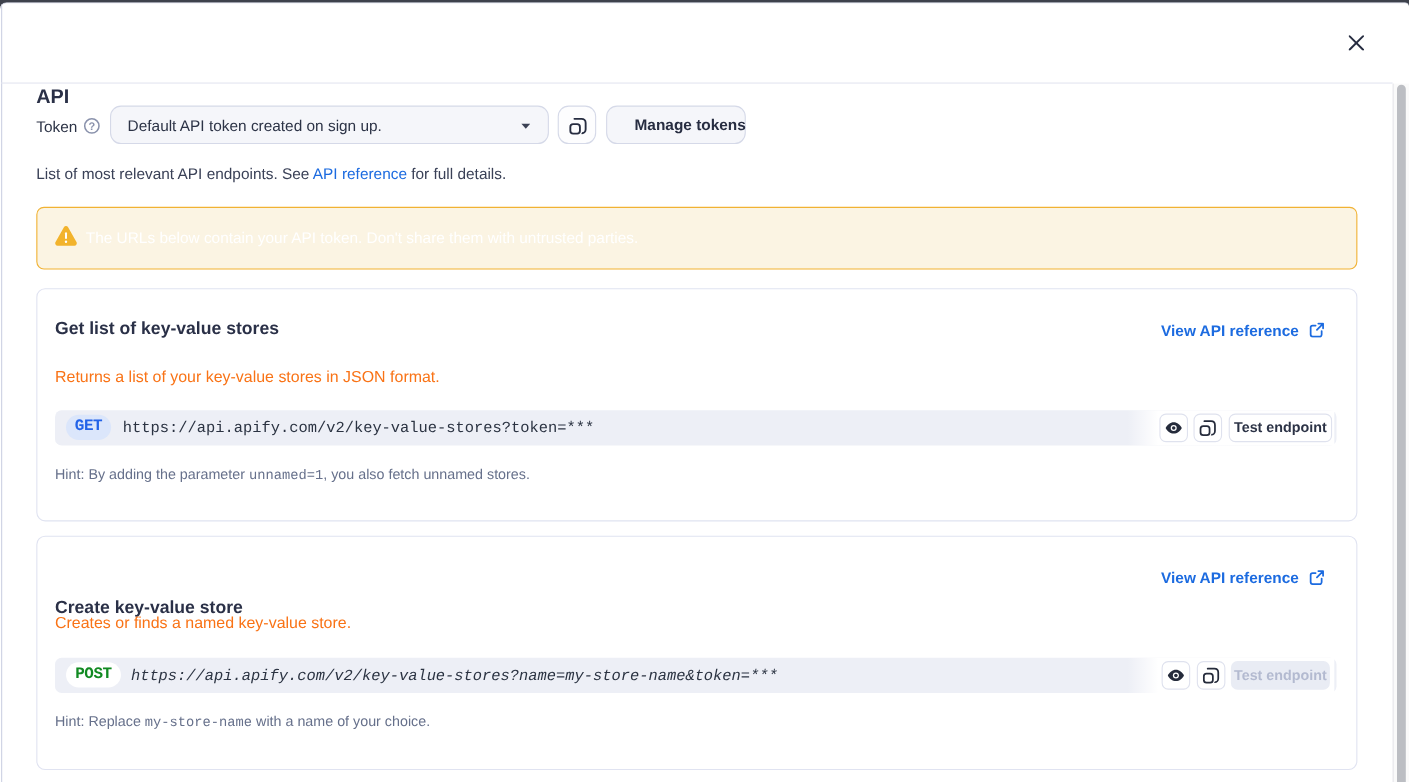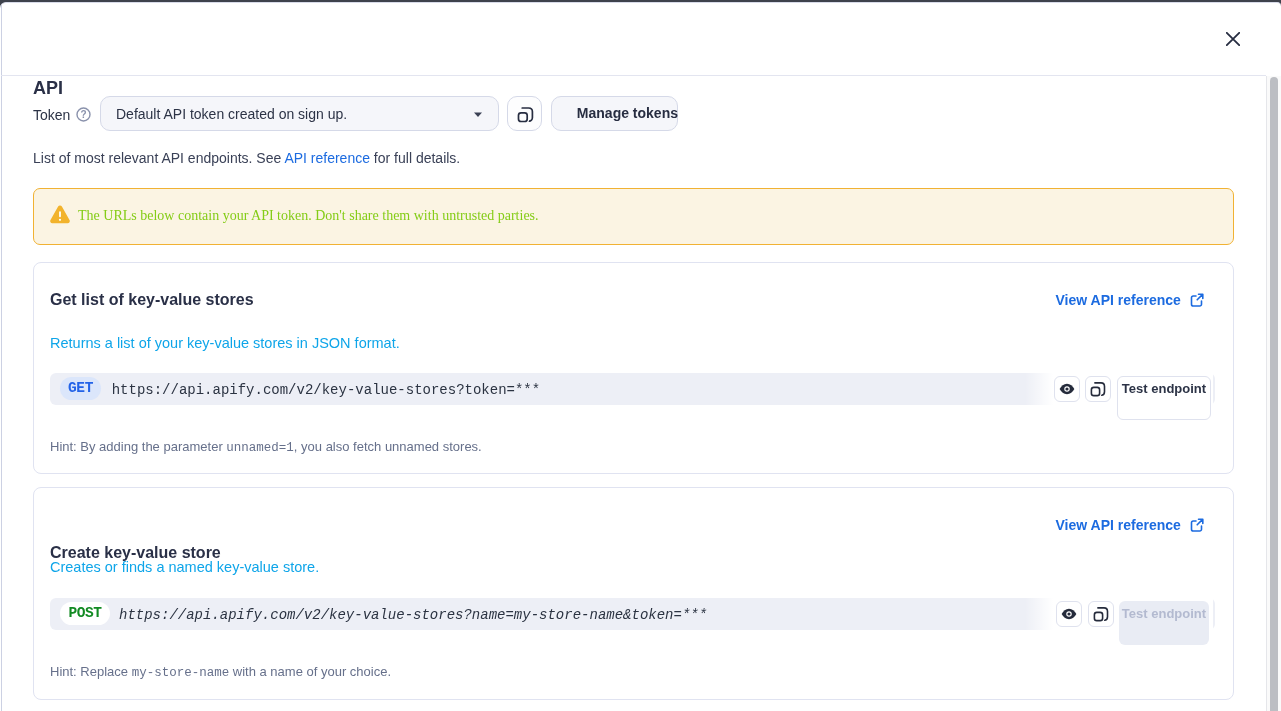--- a/index.html
+++ b/index.html
@@ -14,31 +14,31 @@
   .divider { left:1px; top:75px; width:1265px; height:1px; background:#e3e5f0; }
   .lbl { font-size:14px; color:#2c3346; }
   .select { left:100px; top:96px; width:399px; height:35px; background:#f5f6fa;
             border:1px solid #d5d9e8; border-radius:10px; }
   .btn { background:#f5f6fa; border:1px solid #d5d9e8; border-radius:10px; }
   .banner { left:33px; top:188px; width:1201px; height:57px; background:#fbf4e3;
             border:1px solid #f1b233; border-radius:7px; }
   .card { left:33px; width:1201px; height:212px; background:#fff;
           border:1px solid #e0e3f1; border-radius:8px; }
   .cardtitle { font-size:16px; font-weight:bold; color:#2a3047; }
-  .desc { font-size:14.5px; color:#0ea5e9; }
+  .desc { font-size:14.5px; color:#f97316; }
   .bar { left:50px; width:1165px; height:32px; background:#edeff6; border-radius:6px; }
   .badge { height:23px; border-radius:11.5px; font-family:"Liberation Mono",monospace;
            font-weight:bold; font-size:14.5px; letter-spacing:-0.4px; line-height:23px; text-align:center; }
   .url { font-family:"Liberation Mono",monospace; font-size:14px; color:#2b3342; line-height:32px; }
   .fade { top:0; height:32px; background:linear-gradient(to right, rgba(255,255,255,0), #ffffff 28px); }
   .ibtn { top:5px; width:26px; height:26px; background:#fff; border:1px solid #dfe2ee;
           border-radius:6px; display:flex; align-items:center; justify-content:center; }
-  .tbtn { top:5px; height:44px; background:#fff; border:1px solid #dfe2ee; border-radius:6px;
+  .tbtn { top:5px; height:26px; background:#fff; border:1px solid #dfe2ee; border-radius:6px;
           font-size:13px; font-weight:bold; color:#2c3346; line-height:24px; text-align:center; }
-  .hint { font-size:13px; color:#66708b;margin-top:16px; }
+  .hint { font-size:13px; color:#66708b; }
   .hint .mono { font-family:"Liberation Mono",monospace; font-size:12.5px; }
   .link { color:#1c6be0; }
   .reflink { font-size:14px; font-weight:bold; color:#1c6be0; }
 </style>
 </head>
 <body>
 <div class="modal"></div>
 <div class="leftline"></div>
 
 <div class="abs hdr-title">API</div>
@@ -67,21 +67,21 @@
 <div class="abs" style="left:551px; top:96px; width:127px; height:35px; font-size:14px; font-weight:bold; color:#272d41; line-height:35px; text-align:right;">Manage tokens</div>
 
 <div class="abs lbl" style="left:33px; top:149.5px; color:#3a4157;">List of most relevant API endpoints. See <span class="link">API reference</span> for full details.</div>
 
 <div class="abs banner"></div>
 <svg class="abs" style="left:49px; top:205px;" width="22" height="20" viewBox="0 0 22 20">
   <path d="M9.1 1.6 a2.2 2.2 0 0 1 3.8 0 l7.6 13.4 a2.2 2.2 0 0 1 -1.9 3.3 H3.4 a2.2 2.2 0 0 1 -1.9 -3.3 Z" fill="#f2b32c"></path>
   <rect x="10.1" y="6.2" width="1.8" height="6" rx="0.9" fill="#fff"></rect>
   <circle cx="11" cy="14.8" r="1.1" fill="#fff"></circle>
 </svg>
-<div class="abs lbl" style="left:78px; top:208px; color:#84cc16;font-family:Liberation Serif, serif;">The URLs below contain your API token. Don't share them with untrusted parties.</div>
+<div class="abs lbl" style="left:78px; top:208px; color:#ffffff;">The URLs below contain your API token. Don't share them with untrusted parties.</div>
 
 <div class="abs card" style="top:262px;"></div>
 <div class="abs cardtitle" style="left:50px; top:291px;">Get list of key-value stores</div>
 <div class="abs reflink" style="left:1055.5px; top:292px;">View API reference</div>
 <svg class="abs" style="left:1189.5px; top:292.5px;" width="14" height="14" viewBox="0 0 14 14">
   <path d="M11.5 8 v3.2 a1.8 1.8 0 0 1 -1.8 1.8 H3.3 a1.8 1.8 0 0 1 -1.8 -1.8 V4.8 A1.8 1.8 0 0 1 3.3 3 H6" fill="none" stroke="#1c6be0" stroke-width="1.6" stroke-linecap="round"></path>
   <path d="M8.5 1.2 H12.8 V5.5 M12.6 1.4 L7.2 6.8" fill="none" stroke="#1c6be0" stroke-width="1.6" stroke-linecap="round" stroke-linejoin="round"></path>
 </svg>
 <div class="abs desc" style="left:50px; top:334.5px;">Returns a list of your key-value stores in JSON format.</div>
 <div class="abs bar" style="top:373px;"></div>

